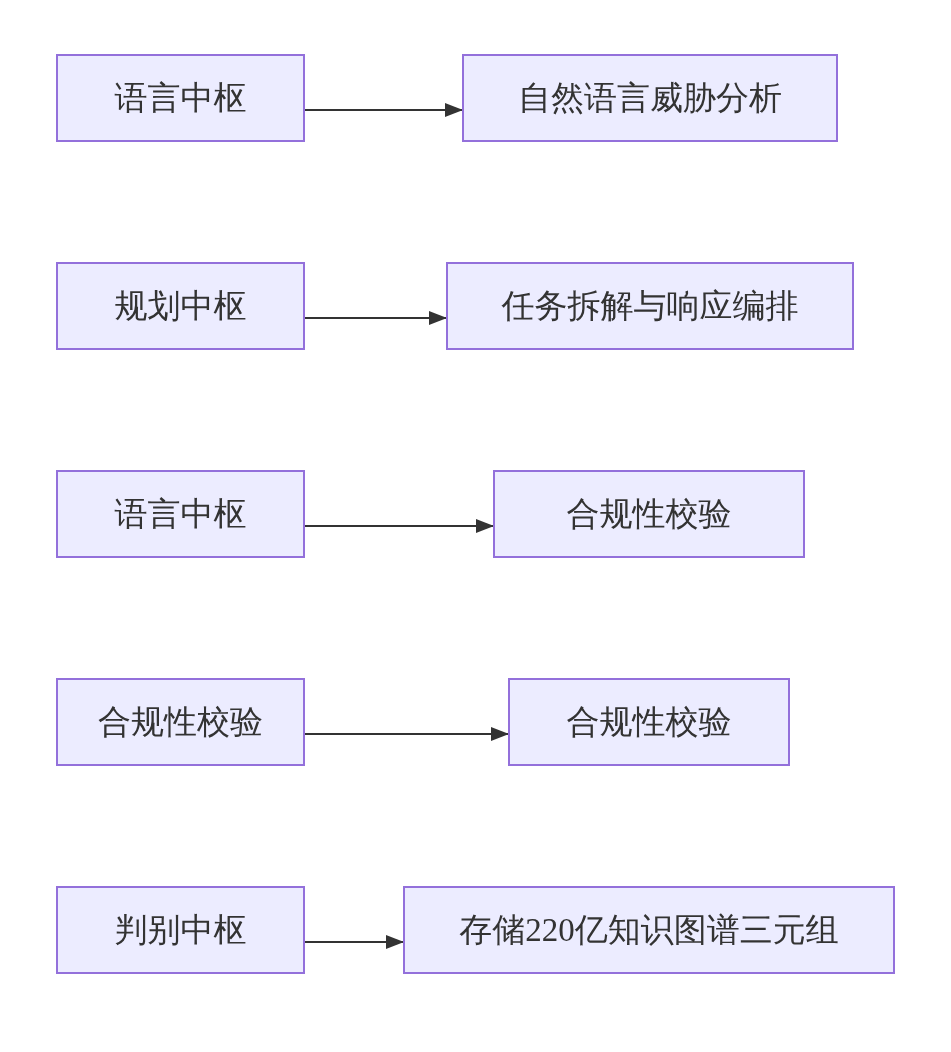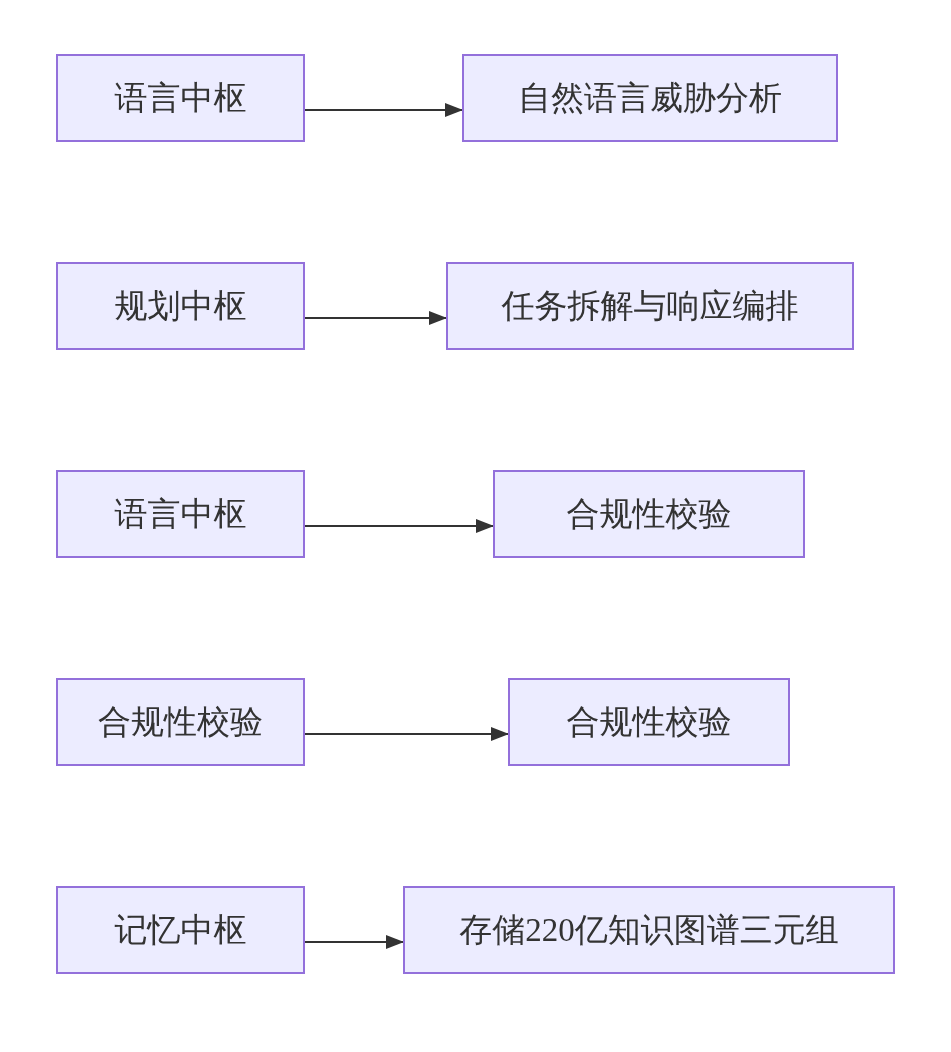--- a/index.html
+++ b/index.html
@@ -87,20 +87,20 @@
 
   <div class="flow-row r3">
     <div class="node lnode">合规性校验</div>
     <div class="arrow">
       <span class="head"></span>
     </div>
     <div class="node rnode">合规性校验</div>
   </div>
 
   <div class="flow-row r4">
-    <div class="node lnode">记忆中枢</div>
+    <div class="node lnode">判别中枢</div>
     <div class="arrow">
       <span class="head"></span>
     </div>
     <div class="node rnode">存储220亿知识图谱三元组</div>
   </div>
 
 </div>
 
 </body></html>

